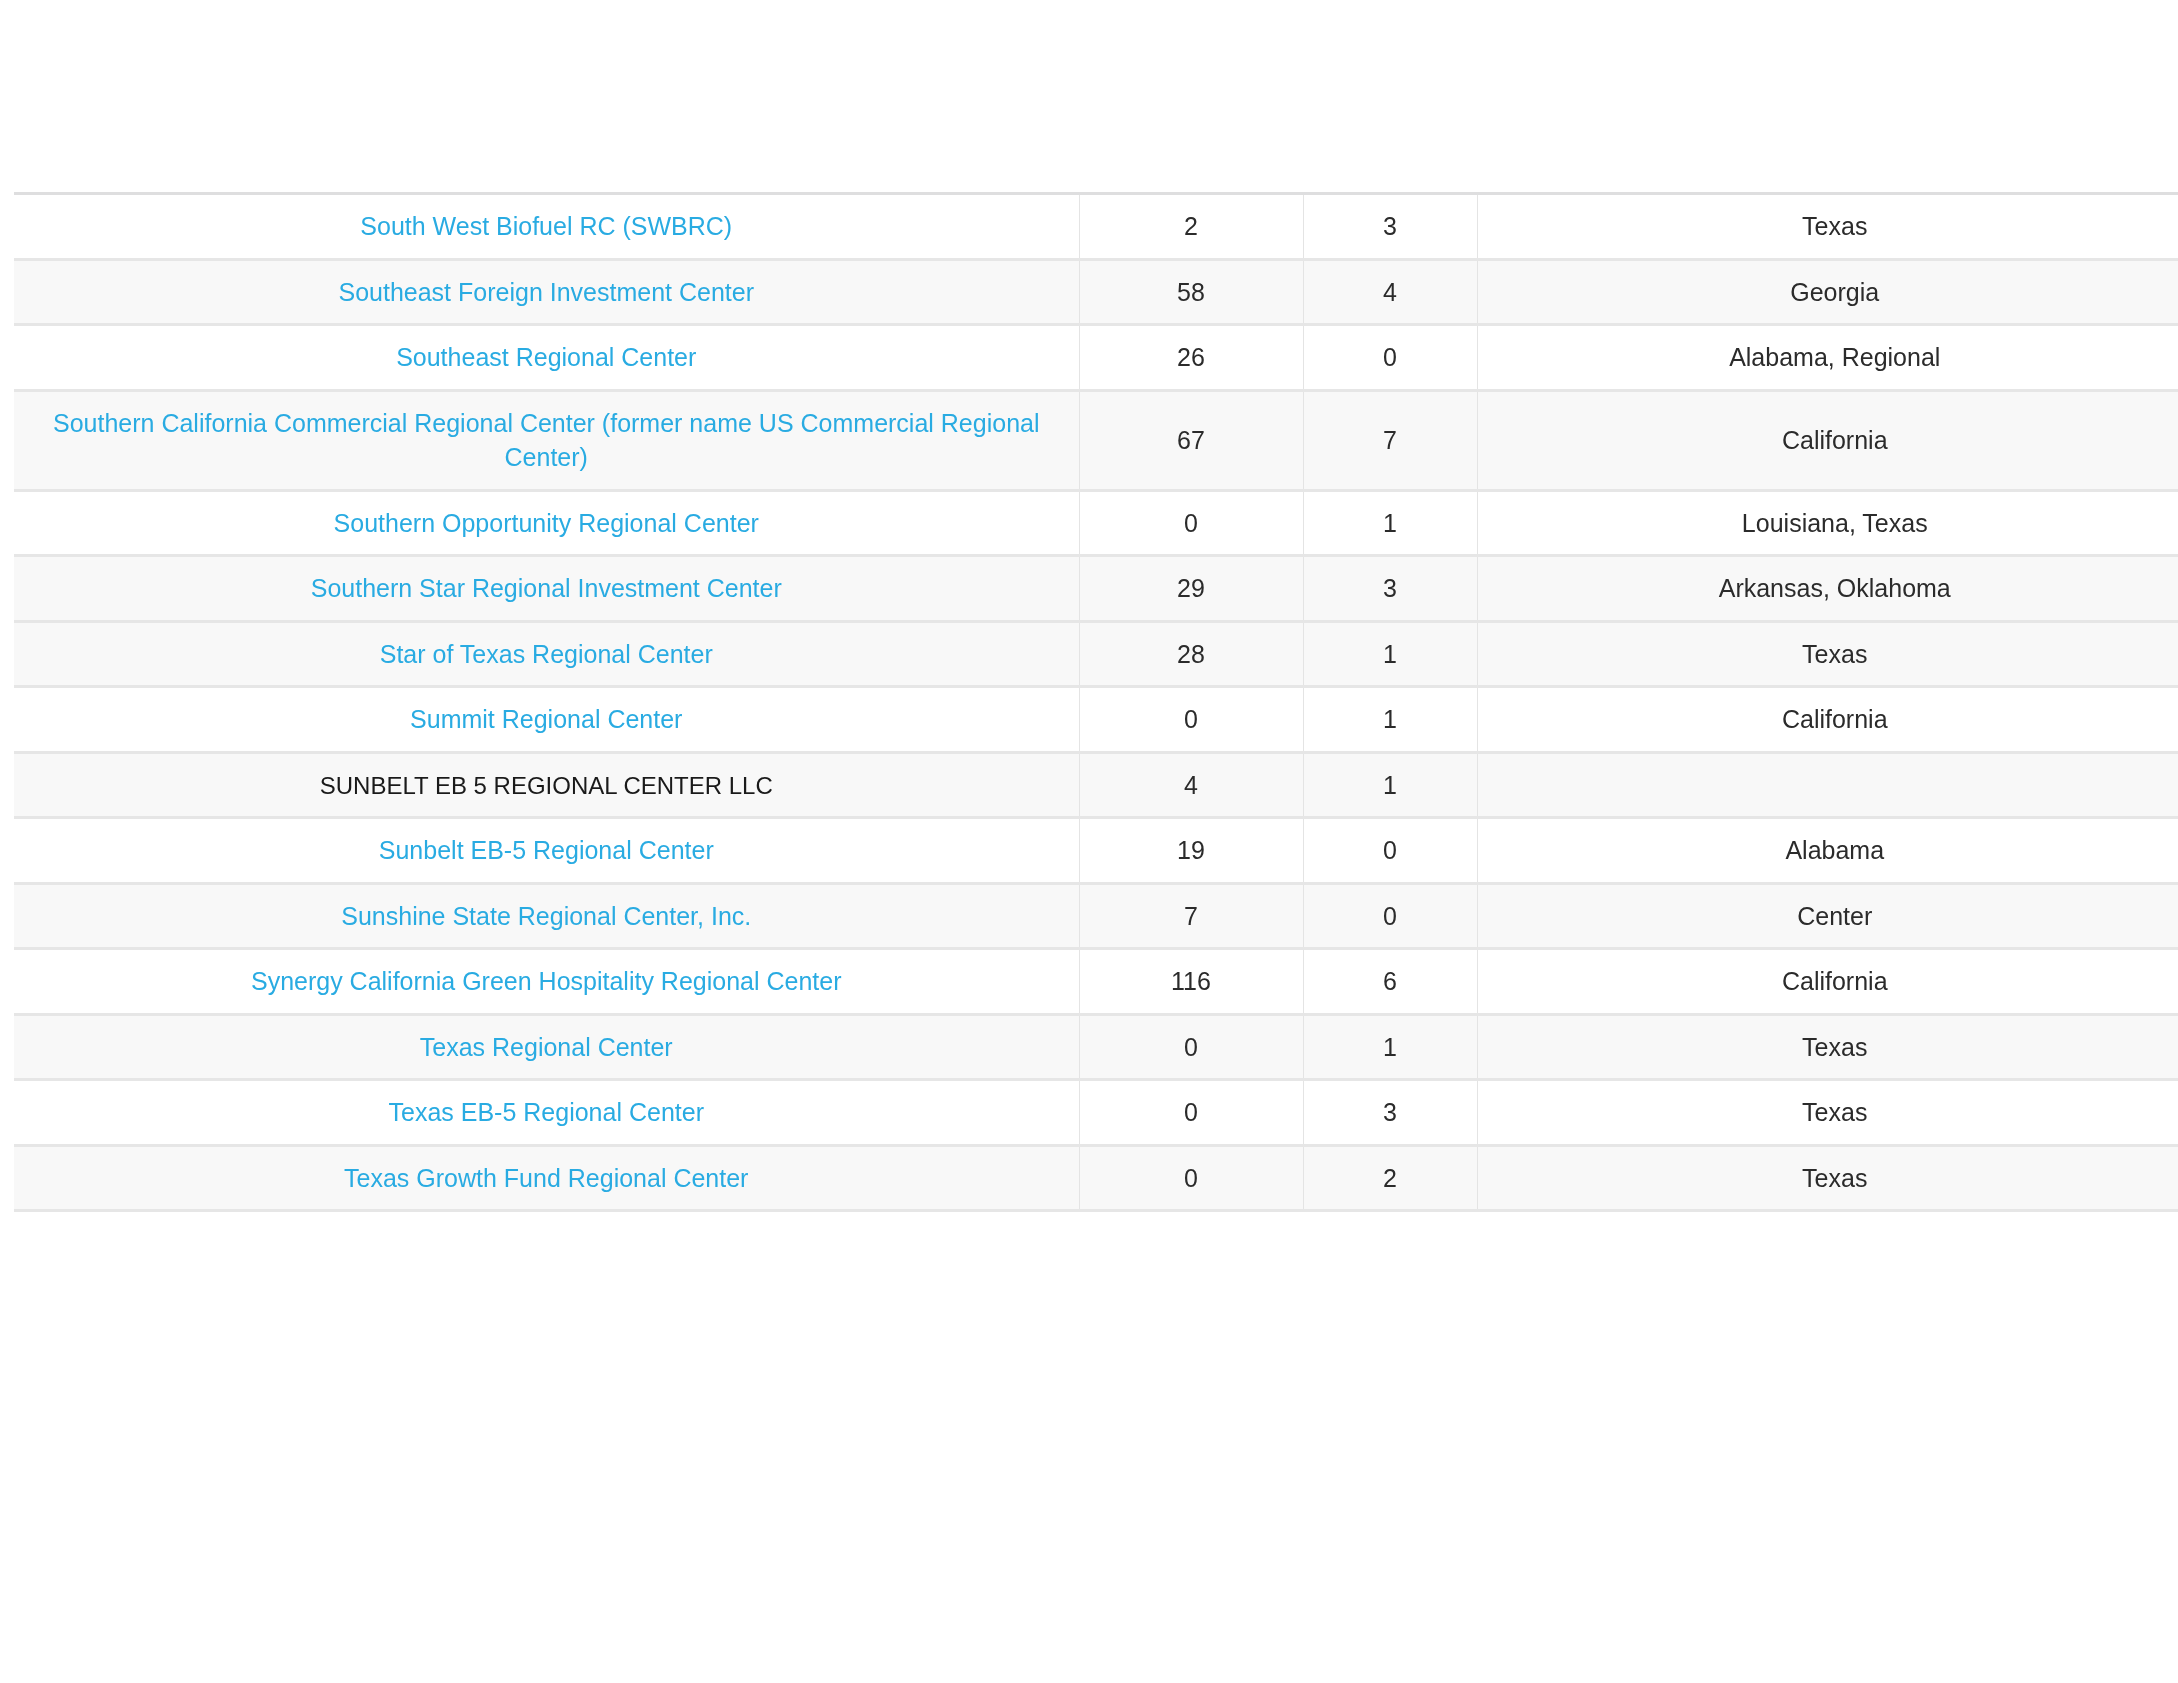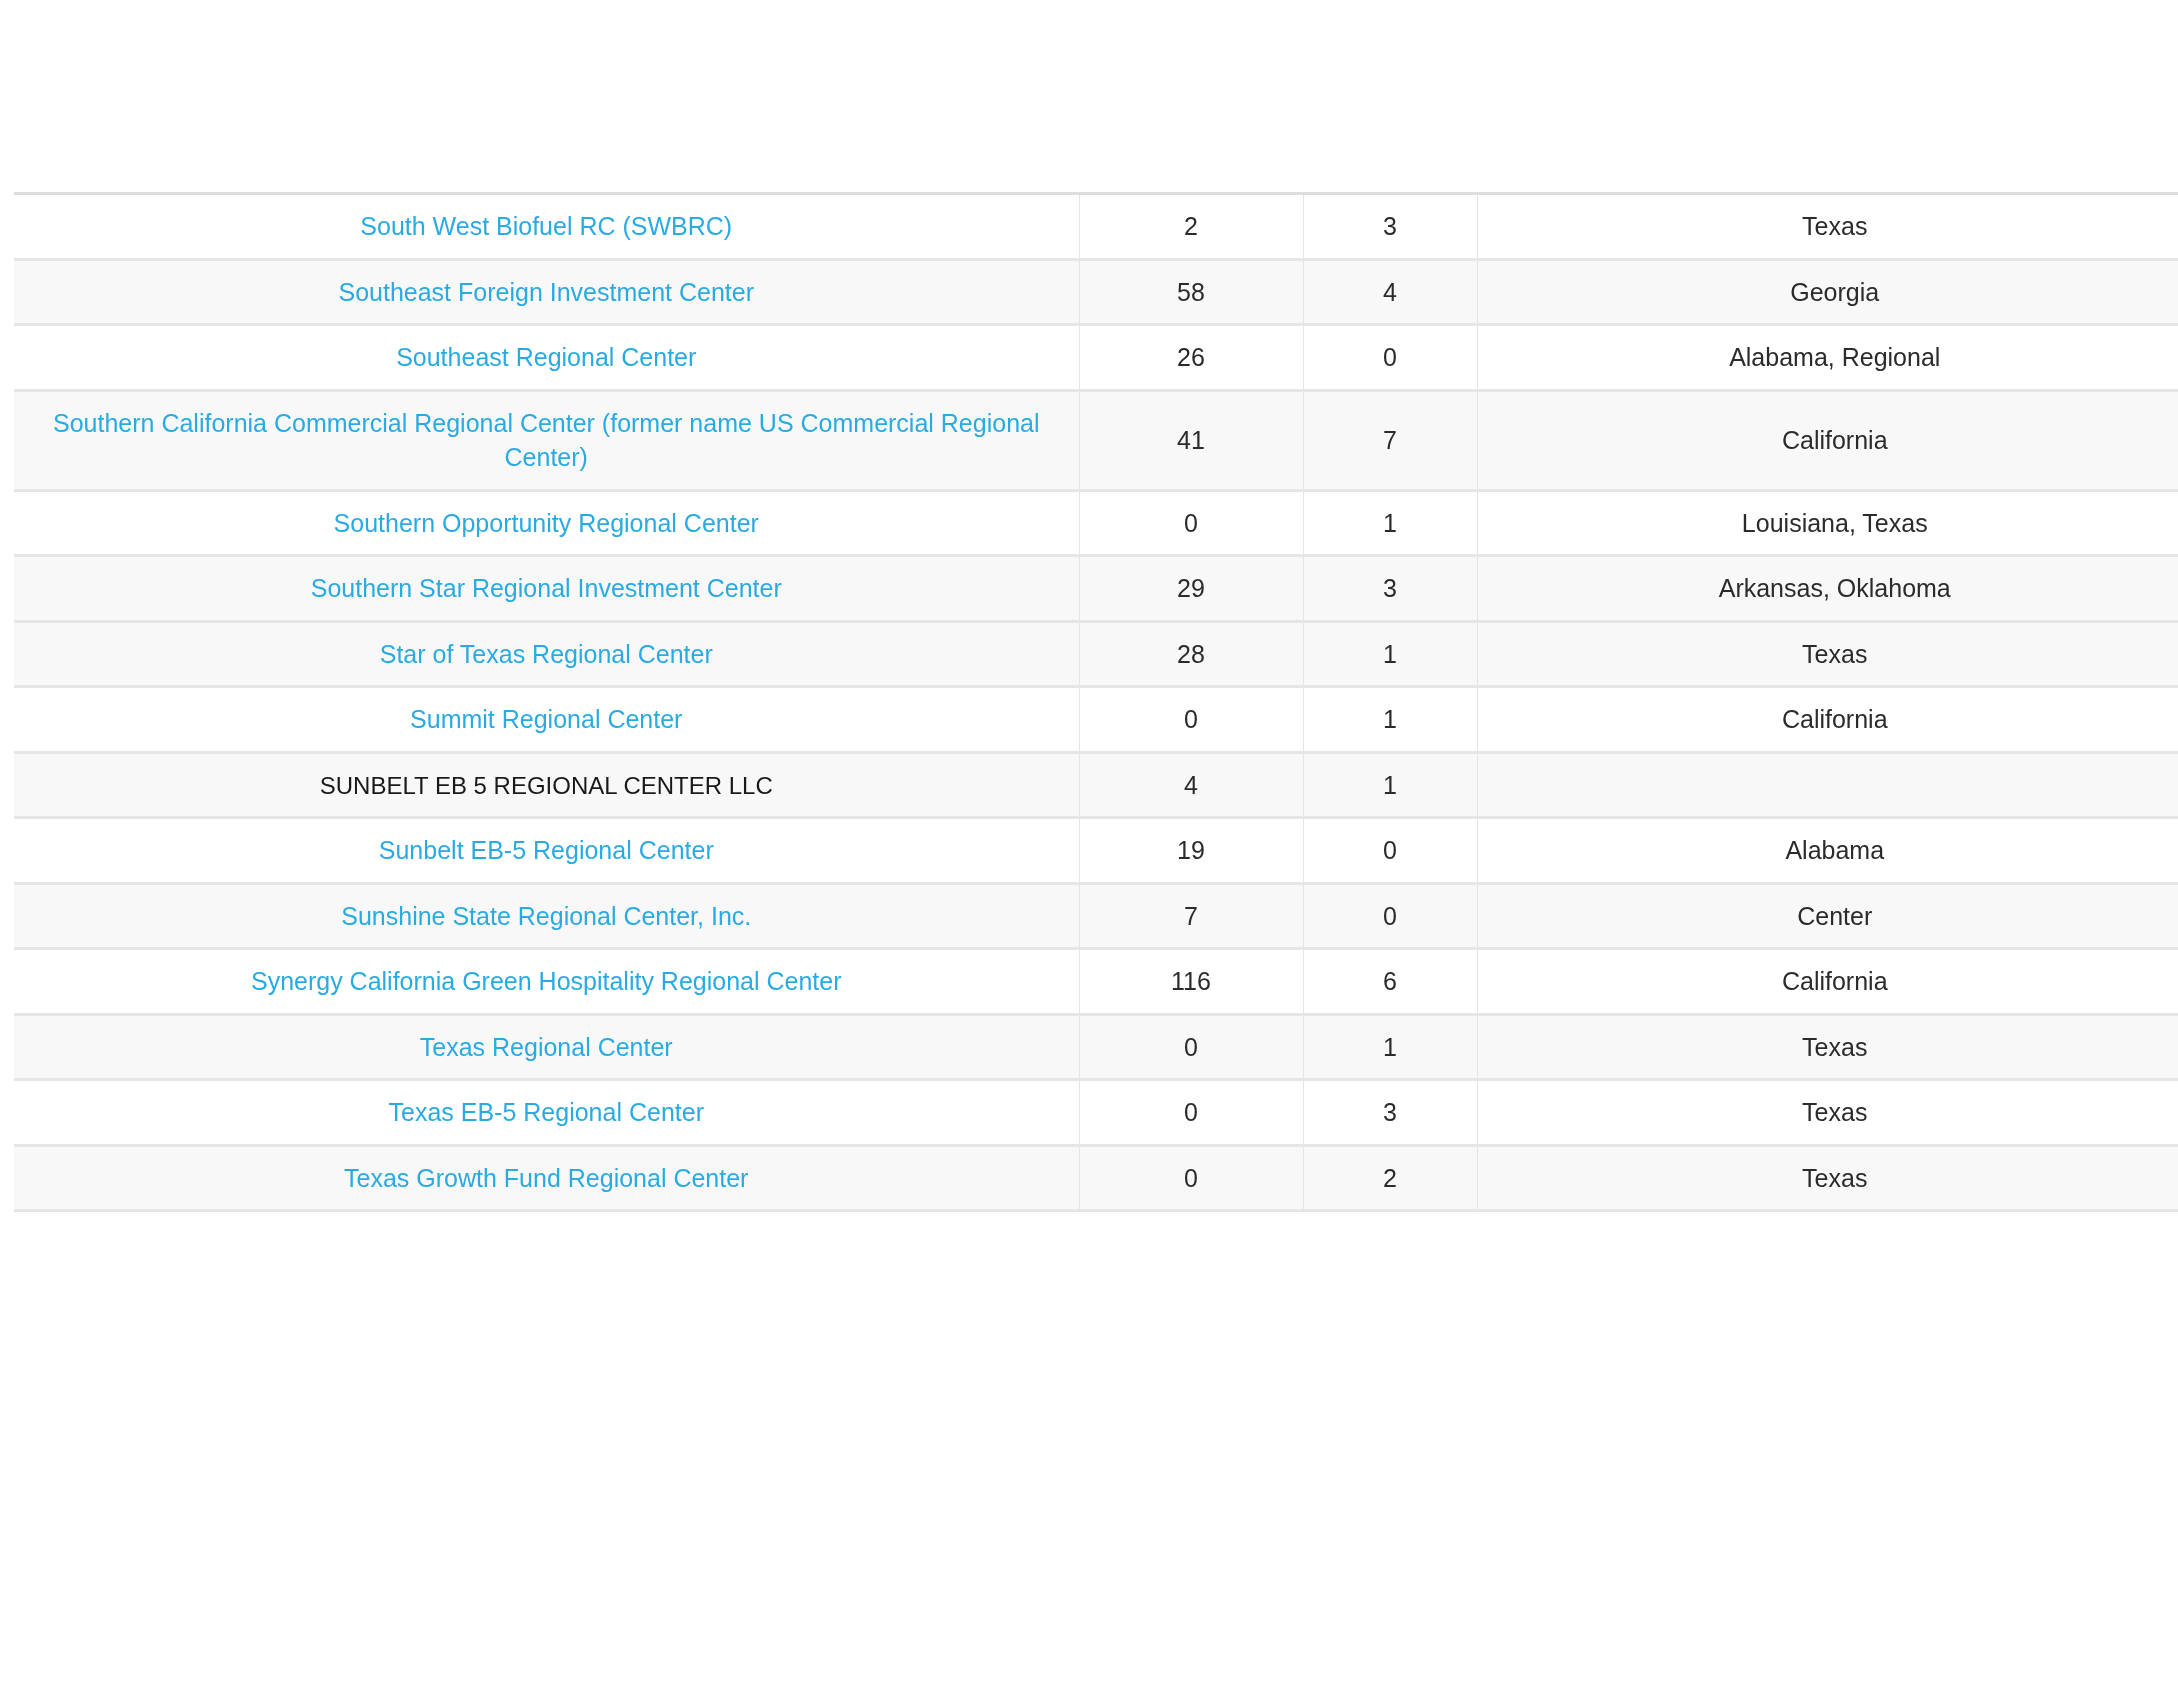--- a/index.html
+++ b/index.html
@@ -99,21 +99,21 @@
             <td class="col-state">Georgia</td>
           </tr>
           <tr class="rc-row odd">
             <td class="col-name"><a class="rc-link" href="#">Southeast Regional Center</a></td>
             <td class="col-num">26</td>
             <td class="col-num">0</td>
             <td class="col-state">Alabama, Regional</td>
           </tr>
           <tr class="rc-row even">
             <td class="col-name"><a class="rc-link" href="#">Southern California Commercial Regional Center (former name US Commercial Regional Center)</a></td>
-            <td class="col-num">41</td>
+            <td class="col-num">67</td>
             <td class="col-num">7</td>
             <td class="col-state">California</td>
           </tr>
           <tr class="rc-row odd">
             <td class="col-name"><a class="rc-link" href="#">Southern Opportunity Regional Center</a></td>
             <td class="col-num">0</td>
             <td class="col-num">1</td>
             <td class="col-state">Louisiana, Texas</td>
           </tr>
           <tr class="rc-row even">

